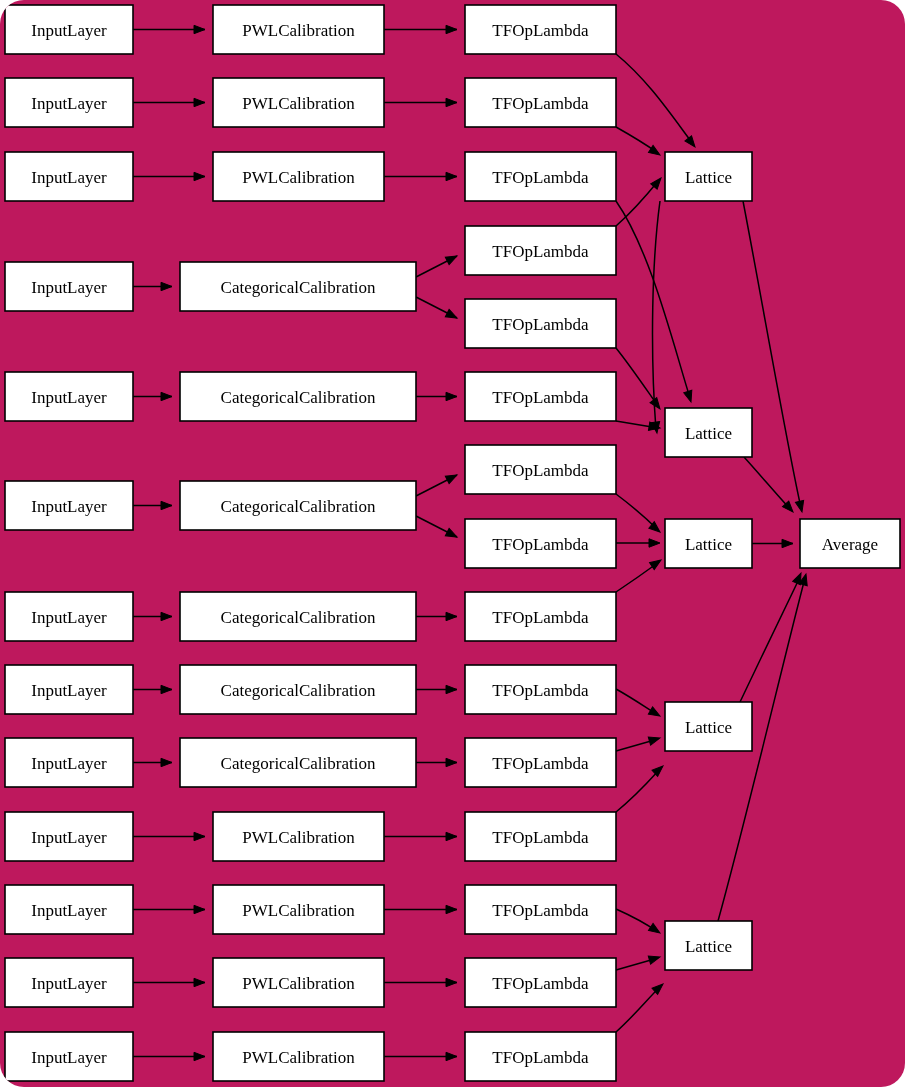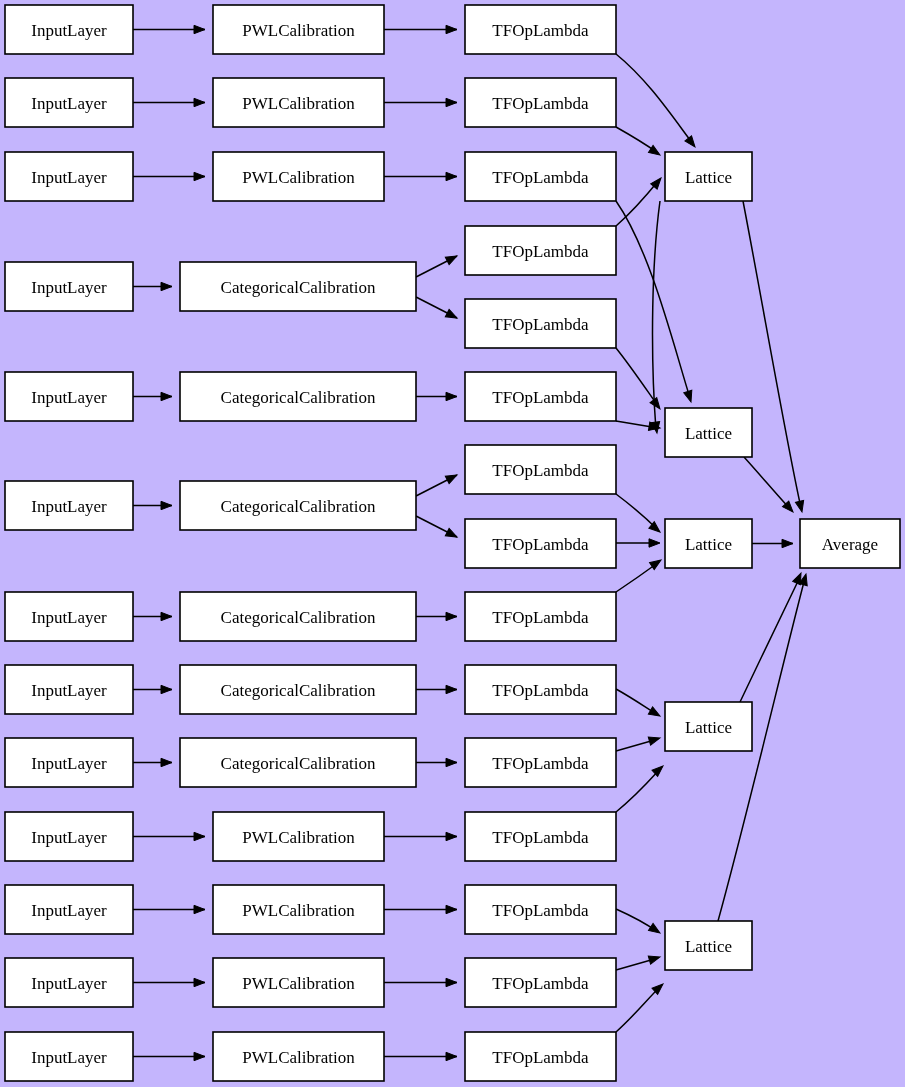--- a/index.html
+++ b/index.html
@@ -4,23 +4,24 @@
 <style>
   html, body {
     margin: 0;
     padding: 0;
     background: #ffffff;
   }
   #canvas-wrap {
     position: relative;
     width: 905px;
     height: 1087px;
-    background: #c4b5fd;
+    background: #be185d;
     overflow: hidden;
     font-family: "Liberation Serif", "DejaVu Serif", serif;
+    border-radius: 24px;
   }
   svg#graph {
     position: absolute;
     left: 0;
     top: 0;
     width: 905px;
     height: 1087px;
     display: block;
   }
   .node-box {

